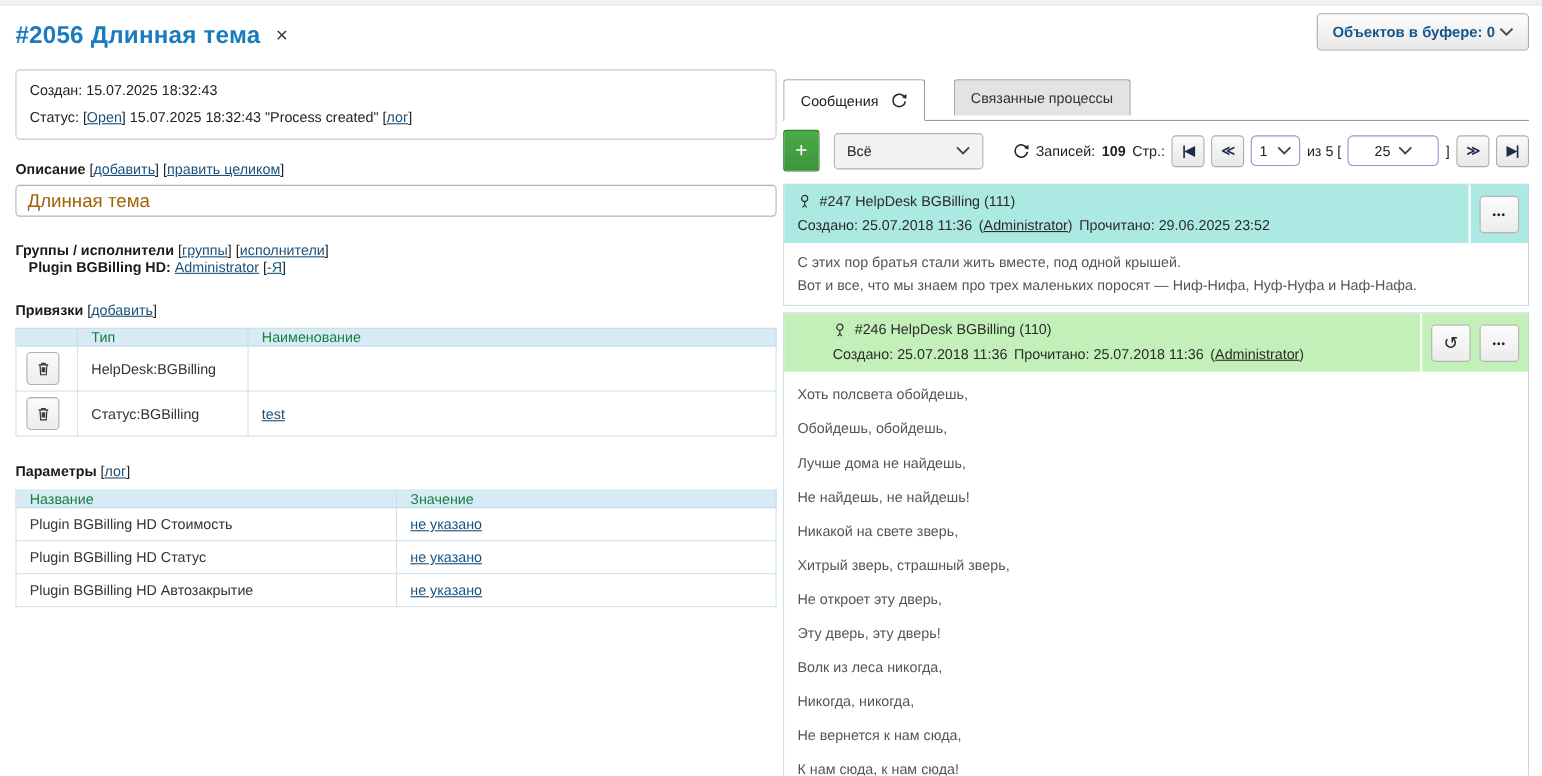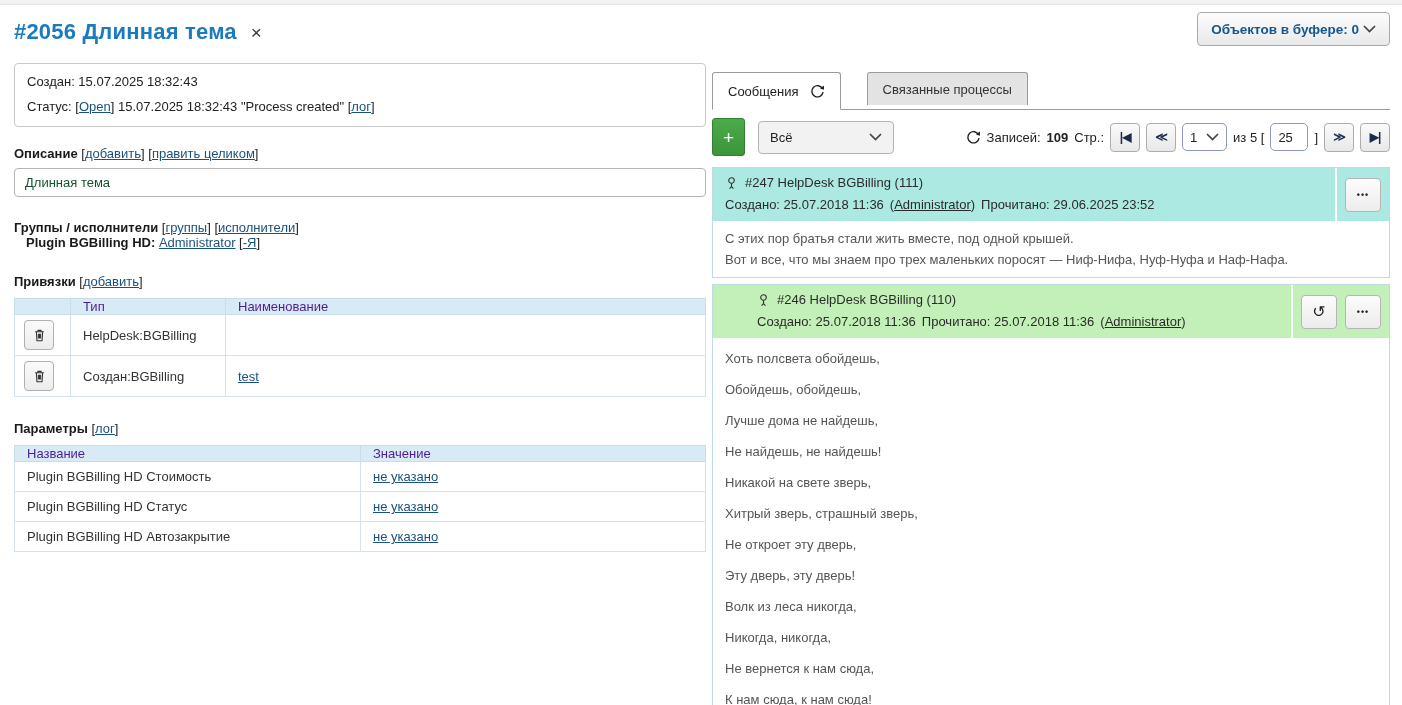--- a/index.html
+++ b/index.html
@@ -21,28 +21,28 @@
   .page-title { font-size:22px; font-weight:600; color:#1a7bbf; letter-spacing:.2px; }
   .close-x { margin-left:14px; font-size:19px; color:#3a3a3a; cursor:pointer; line-height:1; }
 
   .infobox { margin-top:18px; border:1px solid #c9c9c9; border-radius:4px;
              padding:5px 12px 7px; line-height:25px; color:#222; }
   .infobox .proc-link { font-weight:bold; }
 
   .section-h { font-weight:bold; color:#1a1a1a; }
   .sh1 { margin-top:19px; }
   .desc-input { margin-top:7px; width:692px; height:29px; border:1px solid #b5b5b5; border-radius:4px;
-                padding:0 10px; font-family:inherit; font-size:13px; color:#14532d; background:#fff; }
+                padding:0 10px; font-family:inherit; font-size:17px; color:#a16207; background:#fff; }
   .sh2 { margin-top:23px; }
   .assignee-line { padding-left:12px; font-weight:bold; color:#1a1a1a; }
   .assignee-line a { font-weight:normal; }
   .sh3 { margin-top:24px; }
 
   table.grid { margin-top:9px; width:692px; border-collapse:collapse; background:#fff; }
-  table.grid th { background:#d9eaf7; color:#4c1d95; font-weight:normal; text-align:left;
+  table.grid th { background:#d9eaf7; color:#15803d; font-weight:normal; text-align:left;
                   height:15px; padding:0 12px; border:1px solid #c9dcea; }
   table.grid td { border:1px solid #d4e2ec; padding:0 12px; color:#333; }
   table.bindings td { height:41px; }
   table.params td { height:30px; }
   .del-cell { width:56px; padding:0 0 0 9px !important; }
   .icon-btn { width:30px; height:30px; border:1px solid #b0b0b0; border-radius:4px;
               background:linear-gradient(#fbfbfb,#ececec); display:inline-flex;
               align-items:center; justify-content:center; cursor:pointer; }
   .type-col { width:155px; }
 
@@ -74,21 +74,21 @@
                    display:flex; align-items:center; justify-content:space-between; cursor:pointer; color:#222; }
   .tb-spacer { flex:1; }
   .tb-right { display:flex; align-items:center; gap:6px; color:#222; }
   .tb-right .cnt { font-weight:bold; }
   .pg-btn { min-width:30px; height:29px; padding:0 6px; border:1px solid #adadad; border-radius:4px;
             background:linear-gradient(#fafafa,#e8e8e8); color:#1c2b4a; font-size:12px; font-weight:bold;
             display:inline-flex; align-items:center; justify-content:center; cursor:pointer; letter-spacing:-1px; }
   .pg-select { height:28px; border:1px solid #8f98c4; border-radius:5px; background:#fff;
                display:inline-flex; align-items:center; justify-content:space-between;
                padding:0 7px; gap:7px; cursor:pointer; color:#222; }
-  .pg-select.small { width:45px; } .pg-select.size { width:38px;justify-content:center; }
+  .pg-select.small { width:45px; } .pg-select.size { width:83px;justify-content:center; }
 
   .msgs { margin-top:11px; }
   .msg { border:1px solid #c0dae2; margin-bottom:6px; }
   .msg-h { display:flex; align-items:stretch; }
   .msg-h.unread { background:#ace9e2; }
   .msg-h.read { background:#c3f0b8;padding-left:32px; }
   .msg-h-main { flex:1; padding:4px 12px 6px; color:#2b2b2b; }
   .msg-title { line-height:22px; display:flex; align-items:center; gap:7px; }
   .msg-meta { line-height:21px; }
   .msg-meta a { color:#2b2b2b; }
@@ -168,21 +168,21 @@
       <td></td>
     </tr>
     <tr>
       <td class="del-cell">
         <span class="icon-btn">
           <svg class="pin" width="13" height="15" viewBox="0 0 14 16">
             <path d="M2 4.2h10M5.2 4.2V2.7h3.6v1.5M3.4 4.2l.7 10.3h5.8l.7-10.3M5.7 6.7v5.3M7 6.7v5.3M8.3 6.7v5.3" fill="none" stroke="#333" stroke-width="1.1"></path>
           </svg>
         </span>
       </td>
-      <td>Создан:BGBilling</td>
+      <td>Статус:BGBilling</td>
       <td><a>test</a></td>
     </tr>
   </tbody>
     </table>
 
   <div class="section-h sh3">
     <span>Параметры</span>
     <span class="br" style="font-weight:normal"><a>лог</a></span>
   </div>
   <table class="grid params">

